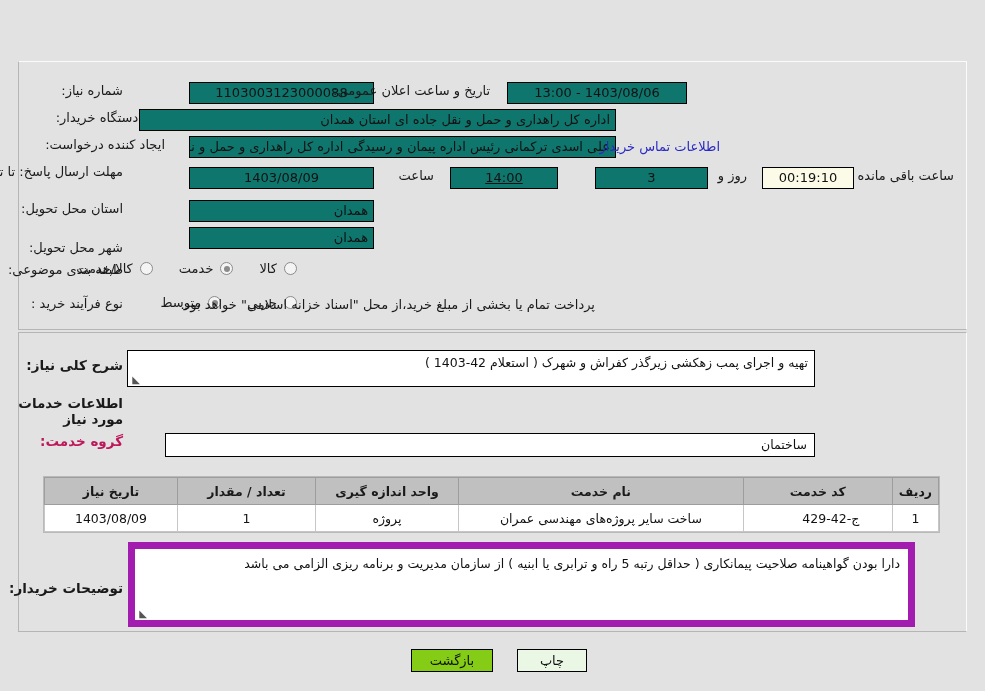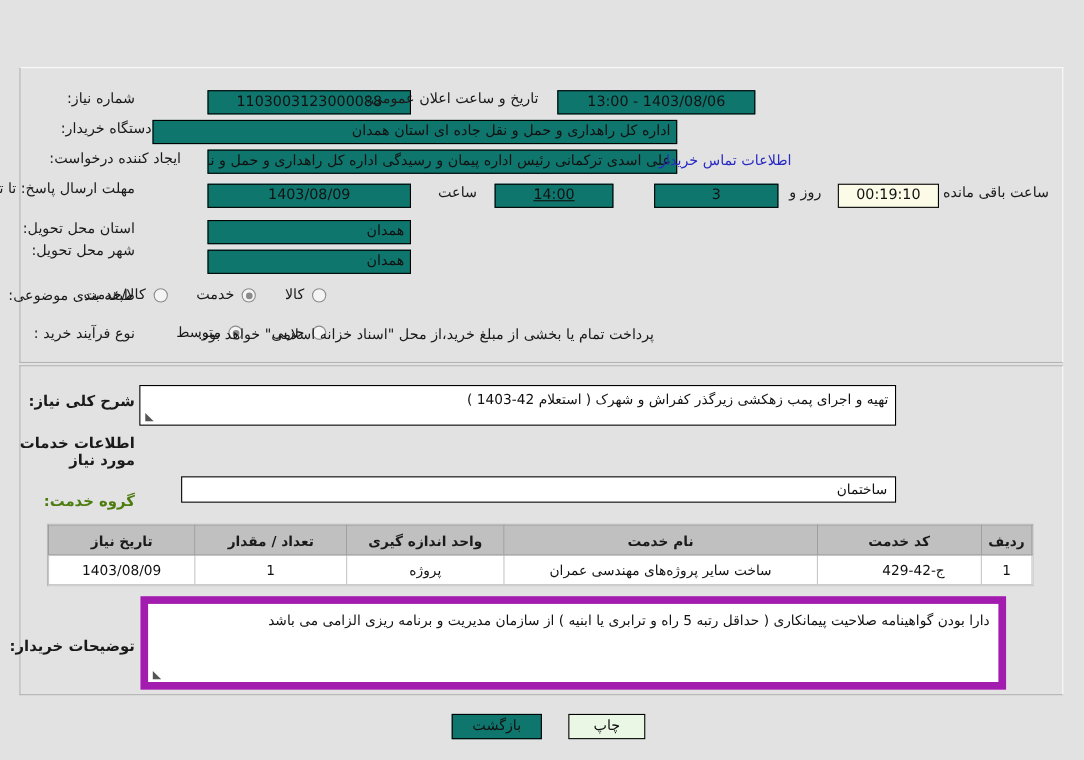--- a/index.html
+++ b/index.html
@@ -93,21 +93,21 @@
   #fld-deadline-d  { position:absolute; right: 611px; top: 167px; width: 185px; }
   #lbl-hour        { position:absolute; right: 551px; top: 168px; }
   #fld-deadline-h  { position:absolute; right: 427px; top: 167px; width: 108px; text-decoration: underline; }
   #fld-days        { position:absolute; right: 277px; top: 167px; width: 113px; }
   #lbl-day-and     { position:absolute; right: 238px; top: 168px; }
   #fld-timer       { position:absolute; right: 131px; top: 167px; width: 92px; }
   #lbl-remaining   { position:absolute; right: 31px;  top: 168px; }
 
   #lbl-prov        { position:absolute; right: 862px; top: 201px; }
   #fld-prov        { position:absolute; right: 611px; top: 200px; width: 185px; }
-  #lbl-city        { position:absolute; right: 862px; top: 221px; }
+  #lbl-city        { position:absolute; right: 862px; top: 240px; }
   #fld-city        { position:absolute; right: 611px; top: 227px; width: 185px; }
 
   
   #row-category    { position:absolute; right: 862px; top: 262px; }
   #row-proc        { position:absolute; right: 862px; top: 296px; }
   .radio-set { position:absolute; display:flex; align-items:center; }
   #radios-category { right: 688px; top: 261px; }
   #radios-proc     { right: 688px; top: 295px; }
   .radio-item { display:flex; align-items:center; margin-left: 26px; }
   .radio {
@@ -152,22 +152,22 @@
     left: 2px; bottom: 1px;
     width: 10px; height: 10px;
     color: #555; font-size: 10px; line-height: 10px;
     transform: rotate(0deg);
   }
   #hdr-services {
     position:absolute; right: 862px; top: 395px;
     font-size: 13.5px; font-weight: bold; color: #1a1a1a;
   }
   #lbl-srv-group {
-    position:absolute; right: 862px; top: 448px;
-    font-size: 13.5px; font-weight: bold; color: #4d7c0f;
+    position:absolute; right: 862px; top: 433px;
+    font-size: 13.5px; font-weight: bold; color: #be185d;
   }
   #fld-srv-group {
     position:absolute; right: 170px; top: 433px;
     width: 650px; height: 24px; line-height:22px;
     box-sizing: border-box;
     border: 1px solid #000; background:#fff;
     font-size: 12.5px; color:#111; padding: 0 7px;
     text-align: right;
   }
 
@@ -225,21 +225,21 @@
     box-sizing: border-box;
     height: 23px;
     line-height: 21px;
     border: 1px solid #000;
     font-size: 13px;
     text-align: center;
     cursor: pointer;
     color: #111;
   }
   #btn-print  { right: 398px; top: 649px; width: 70px; background: #e9f7e4; }
-  #btn-back   { right: 492px; top: 649px; width: 82px; background: #0f766e; }
+  #btn-back   { right: 492px; top: 649px; width: 82px; background: #84cc16; }
 
   
   #watermark {
     position: absolute;
     left: 0; top: 200px;
     width: 985px; height: 200px;
     pointer-events: none;
     opacity: .16;
     display: flex; align-items: center; justify-content: center;
     font-size: 74px; font-weight: bold;

